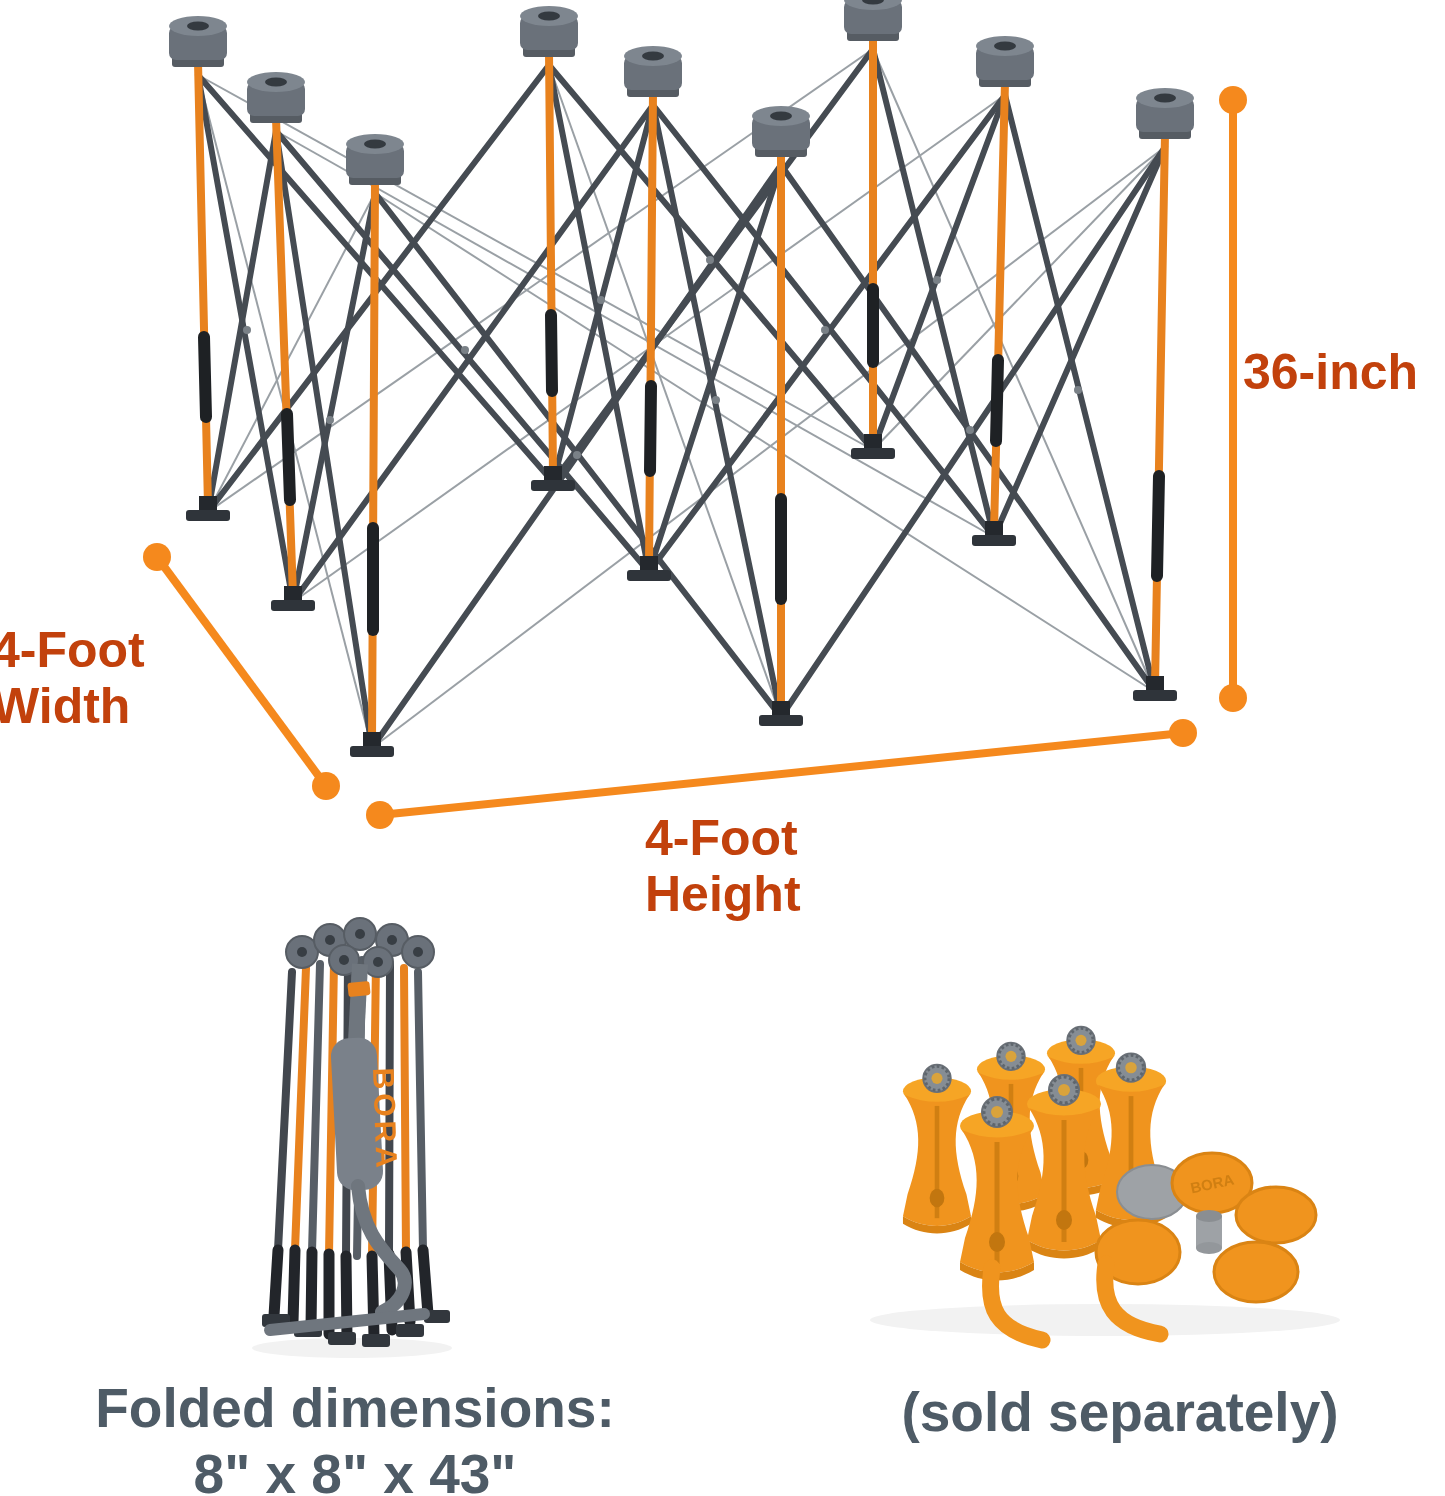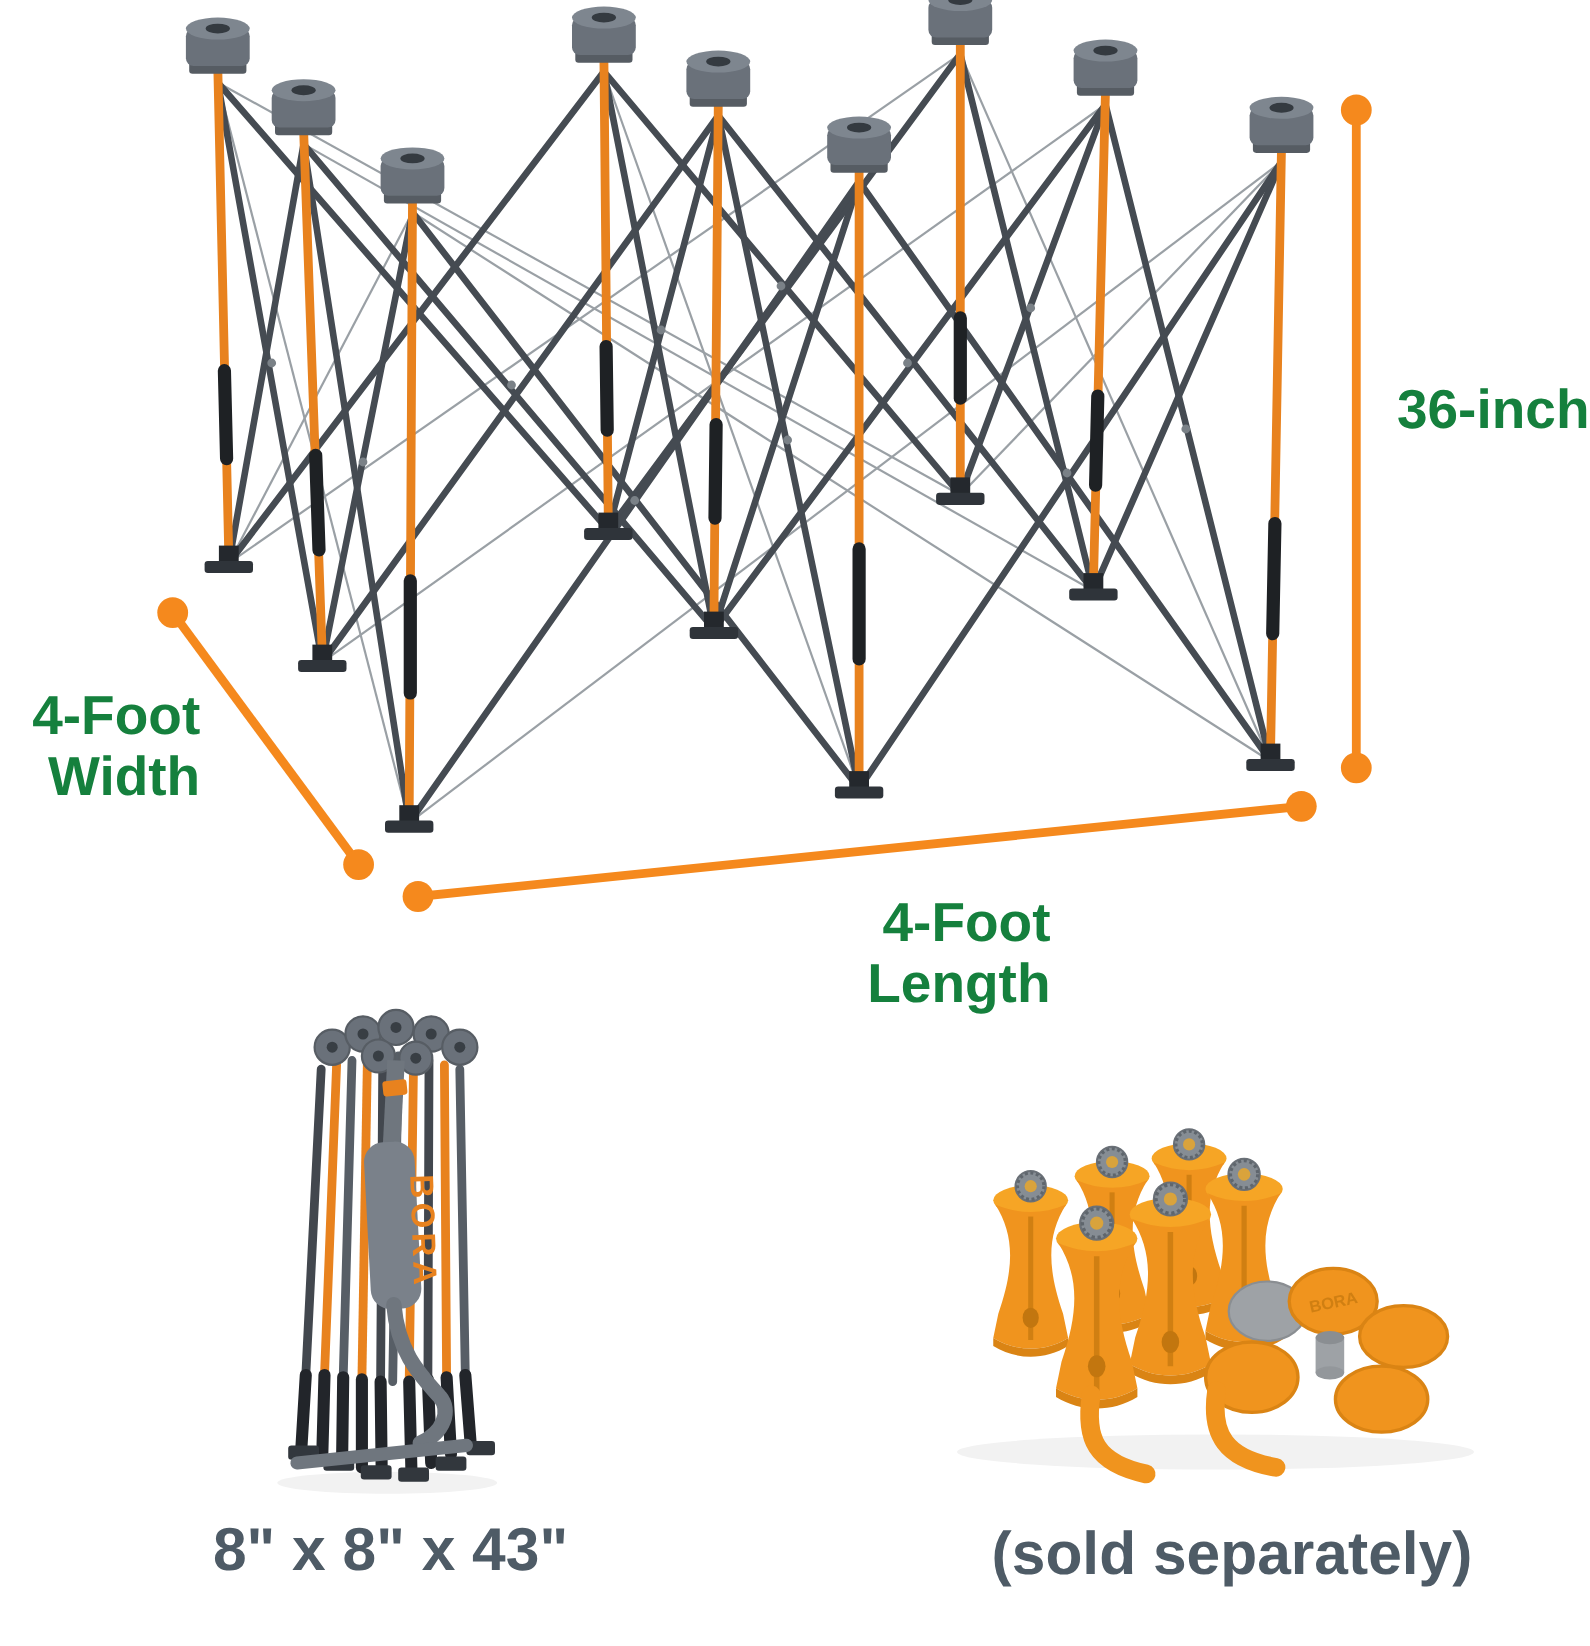--- a/index.html
+++ b/index.html
@@ -1,20 +1,20 @@
 <!DOCTYPE html>
 <html><head>
 <meta charset="utf-8">
 <style>
   html,body{margin:0;padding:0;background:#ffffff;}
   .canvas{position:relative;width:1445px;height:1496px;background:#ffffff;overflow:hidden;
           font-family:"Liberation Sans", sans-serif;}
   .canvas svg{position:absolute;left:0;top:0;}
-  .dim-label{position:absolute;color:#15803d;font-weight:bold;font-size:50px;line-height:56px;
-             text-align:right;letter-spacing:0px;}
+  .dim-label{position:absolute;color:#c2410c;font-weight:bold;font-size:50px;line-height:56px;
+             text-align:left;letter-spacing:0px;}
   .caption{position:absolute;color:#4E5B66;font-weight:bold;font-size:55px;text-align:center;}
   .caption.folded{line-height:66px;}
   .caption.acc{line-height:64px;}
   .dim-label span,.caption span{display:block;}
 </style>
 </head>
 <body>
 
 <div class="canvas">
 
@@ -329,24 +329,25 @@
   <span>36-inch</span>
 </div>
 
 <div class="dim-label" style="left:-8px;top:622px;width:190px;">
   <span>4-Foot</span>
   <span>Width</span>
 </div>
 
 <div class="dim-label" style="left:645px;top:810px;width:310px;">
   <span>4-Foot</span>
-  <span>Length</span>
+  <span>Height</span>
 </div>
 
 <div class="caption folded" style="left:60px;top:1375px;width:590px;">
+  <span>Folded dimensions:</span>
   <span>8" x 8" x 43"</span>
 </div>
 
 <div class="caption acc" style="left:800px;top:1380px;width:640px;">
   <span>(sold separately)</span>
 </div>
 
 </div>
 
 </body></html>

